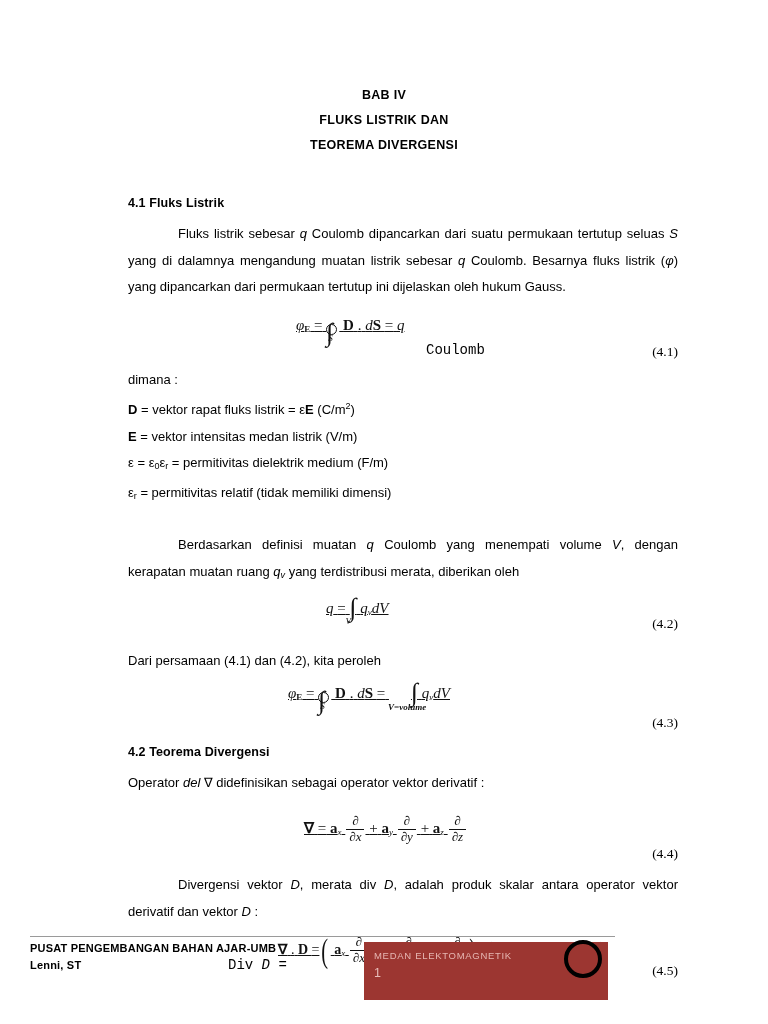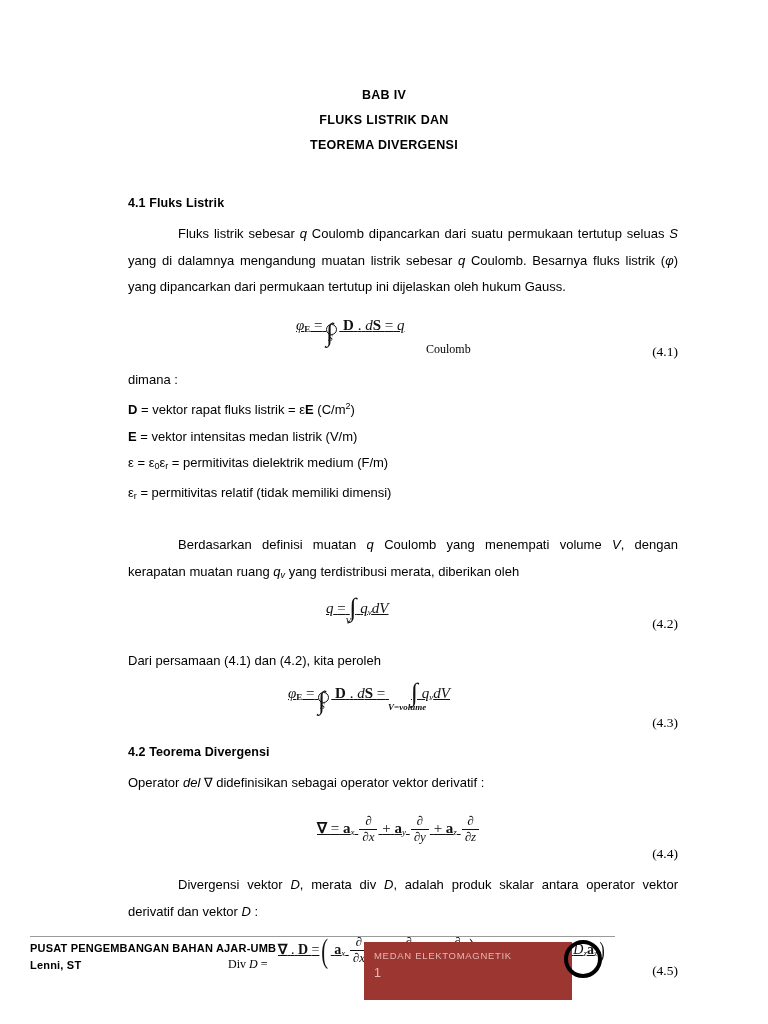--- a/index.html
+++ b/index.html
@@ -165,22 +165,22 @@
   .midparen {
     display: inline-block;
     font-family: "Liberation Serif", serif;
     font-size: 24px;
     vertical-align: middle;
     transform: scaleX(0.65);
     line-height: 0.8;
   }
 
   .eq-inline-label {
-    font-family: Liberation Serif, serif;
-    font-size: 12px;
+    font-family: Liberation Mono, monospace;
+    font-size: 14px;
   }
 
   
   .footer {
     position: absolute;
     left: 0;
     top: 930px;
     width: 768px;
     height: 94px;
   }
@@ -198,21 +198,21 @@
     top: 10px;
     font-size: 11px;
     font-weight: bold;
     line-height: 17px;
     letter-spacing: 0.2px;
   }
   .footer-box {
     position: absolute;
     left: 364px;
     top: 12px;
-    width: 208px;
+    width: 244px;
     height: 58px;
     background: #9c3631;
   }
   .footer-box .course {
     position: absolute;
     left: 10px;
     top: 8px;
     color: #e6b6b2;
     font-size: 9.5px;
     letter-spacing: 0.7px;
@@ -304,21 +304,21 @@
         <i>q</i><sub class="sm" style="font-style:italic;">v</sub><i>dV</i>
       </div>
       <div class="eq-num" style="top:34px;">(4.3)</div>
     </div>
 
     <div class="section-heading" style="margin-top:8px;">4.2 Teorema Divergensi</div>
 
     <p class="body noindent"><span>Operator </span><i class="var">del</i><span> </span><span>∇</span><span> didefinisikan sebagai operator vektor derivatif :</span></p>
 
     <div class="eq-row" style="height:60px; margin-top:10px;">
-      <div class="eq-body" style="position:absolute; left:189px; top:8px;">
+      <div class="eq-body" style="position:absolute; left:176px; top:8px;">
         <b>∇</b>
         <span>=</span>
         <b class="vec">a</b><sub class="sm" style="font-style:italic;">x</sub>
         <span class="frac"><span class="num">∂</span><span class="den">∂x</span></span>
         <span>+</span>
         <b class="vec">a</b><sub class="sm" style="font-style:italic;">y</sub>
         <span class="frac"><span class="num">∂</span><span class="den">∂y</span></span>
         <span>+</span>
         <b class="vec">a</b><sub class="sm" style="font-style:italic;">z</sub>
         <span class="frac"><span class="num">∂</span><span class="den">∂z</span></span>

